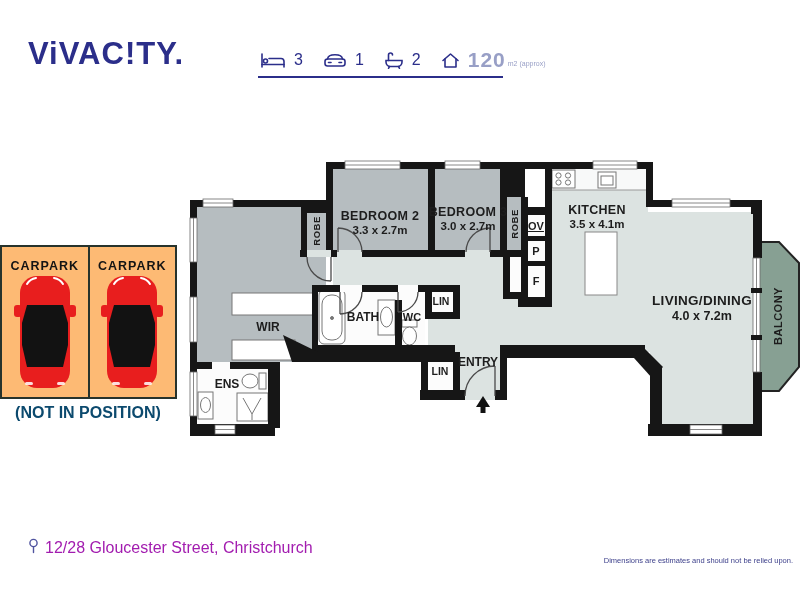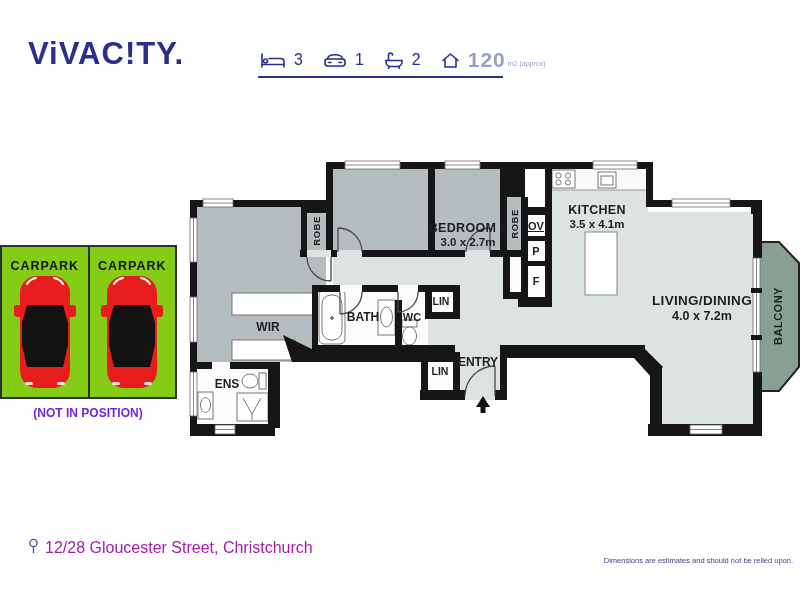--- a/index.html
+++ b/index.html
@@ -17,26 +17,26 @@
   #plan{position:absolute;left:0;top:0;z-index:1;}
   
   .lbl{position:absolute;transform:translate(-50%,-50%);font-weight:bold;color:#1d1d1d;white-space:nowrap;z-index:3;}
   .rot{transform:translate(-50%,-50%) rotate(-90deg);}
   .room-lbl{text-align:center;}
   .room-lbl .nm{font-size:12.5px;letter-spacing:.3px;}
   .room-lbl .dm{font-size:11.5px;margin-top:1px;}
   .wrap{white-space:normal;width:100px;line-height:1.25;}
   .s12{font-size:12px;} .s11{font-size:11px;} .s10{font-size:10.5px;} .s9{font-size:9.5px;letter-spacing:.5px;}
   
-  #carpark{position:absolute;left:0px;top:245px;width:177px;height:154px;background:#84cc16;border:2px solid #27332c;box-sizing:border-box;display:flex;z-index:2;}
+  #carpark{position:absolute;left:0px;top:245px;width:177px;height:154px;background:#fdba74;border:2px solid #27332c;box-sizing:border-box;display:flex;z-index:2;}
   #carpark .stall{flex:1;position:relative;}
   #carpark .stall.first{border-right:2px solid #27332c;}
   .cp-lbl{position:absolute;left:50%;top:12px;transform:translateX(-50%);font-size:12.5px;font-weight:bold;letter-spacing:1px;color:#141414;}
   .car{position:absolute;left:50%;top:24px;transform:translateX(-50%);}
-  #cp-note{position:absolute;left:88px;top:413px;transform:translate(-50%,-50%);font-size:12px;font-weight:bold;color:#6d28d9;z-index:2;white-space:nowrap;}
+  #cp-note{position:absolute;left:88px;top:413px;transform:translate(-50%,-50%);font-size:16px;font-weight:bold;color:#0c4a6e;z-index:2;white-space:nowrap;}
   
   #address{position:absolute;left:28px;top:538px;display:flex;align-items:center;color:#a21caf;font-size:16px;z-index:2;}
   #address svg{margin-right:6px;}
   #disclaimer{position:absolute;right:7px;top:556px;font-size:7.5px;color:#3c3f8a;z-index:2;}
 </style>
 </head>
 <body>
 
 <div id="page">
 
@@ -253,21 +253,25 @@
       <path d="M398 312 A20 20 0 0 0 418 292 M398 292 L398 312"></path>
       <path d="M340 314 A22 22 0 0 0 362 292 M340 292 L340 314"></path>
       <path d="M495 366 A30 30 0 0 0 465 396 M495 366 L495 396"></path>
     </g>
     <g fill="#111">
       <polygon points="483,396 476,407 490,407"></polygon>
       <rect x="480.5" y="405" width="5" height="8"></rect>
     </g>
   </svg>
 
-  <div class="lbl room-lbl" style="left:468px;top:234px;">
+  <div class="lbl room-lbl" style="left:380px;top:222px;">
+    <div class="nm">BEDROOM 2</div>
+    <div class="dm">3.3 x 2.7m</div>
+  </div>
+  <div class="lbl room-lbl" style="left:468px;top:218px;">
     <div class="nm">BEDROOM 3</div>
     <div class="dm">3.0 x 2.7m</div>
   </div>
   <div class="lbl room-lbl" style="left:597px;top:216px;">
     <div class="nm">KITCHEN</div>
     <div class="dm">3.5 x 4.1m</div>
   </div>
   <div class="lbl room-lbl" style="left:702px;top:308px;">
     <div class="nm" style="font-size:13.5px;">LIVING/DINING</div>
     <div class="dm" style="font-size:12.5px;">4.0 x 7.2m</div>

